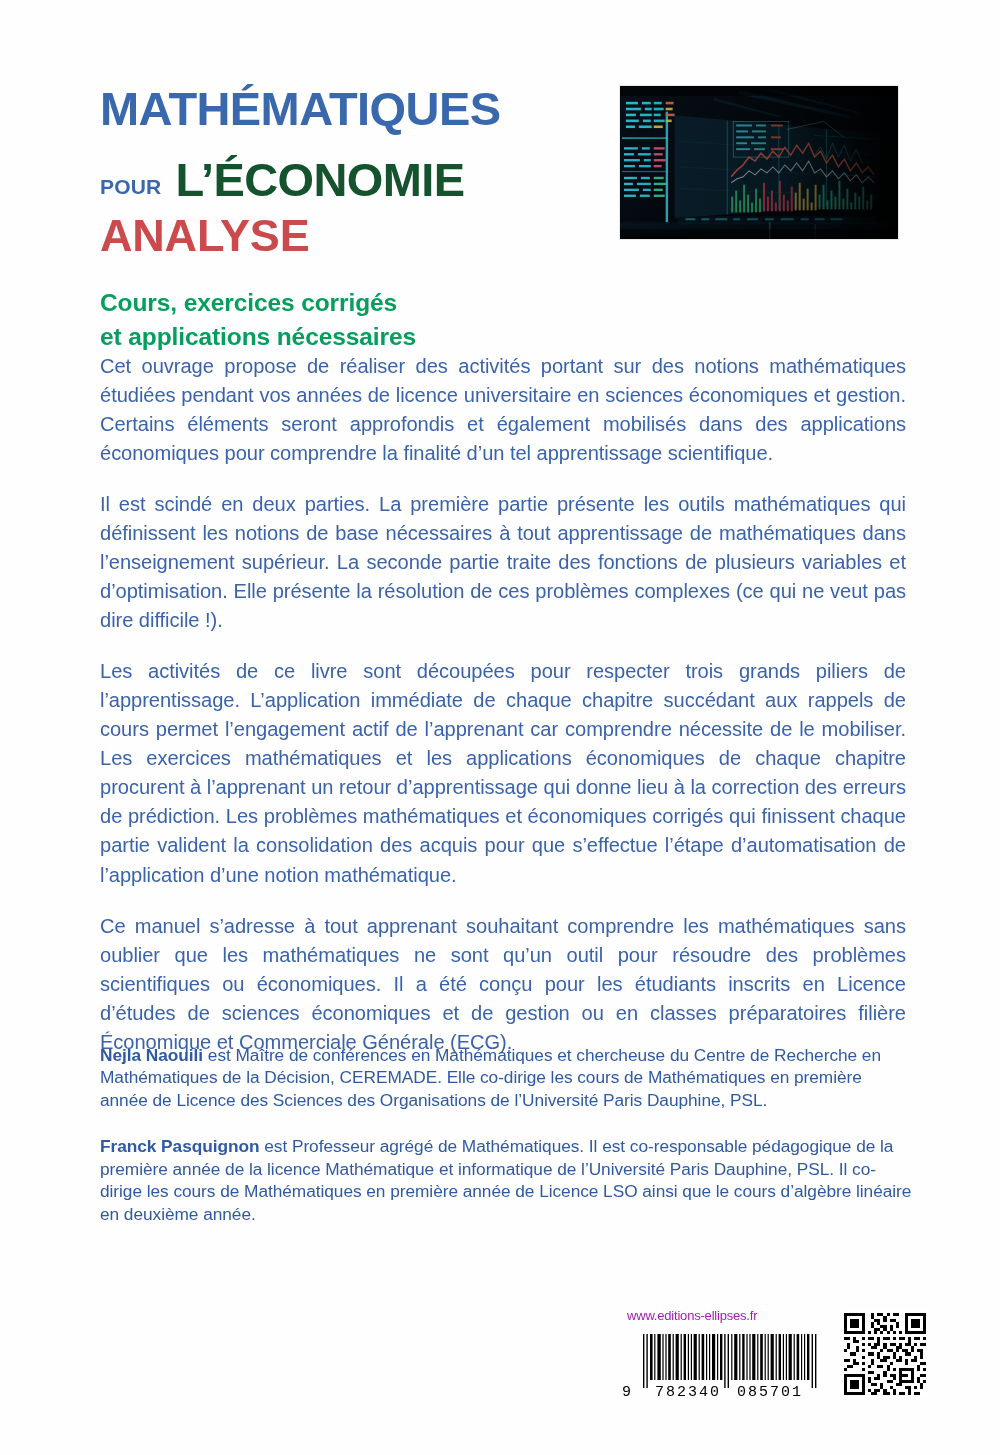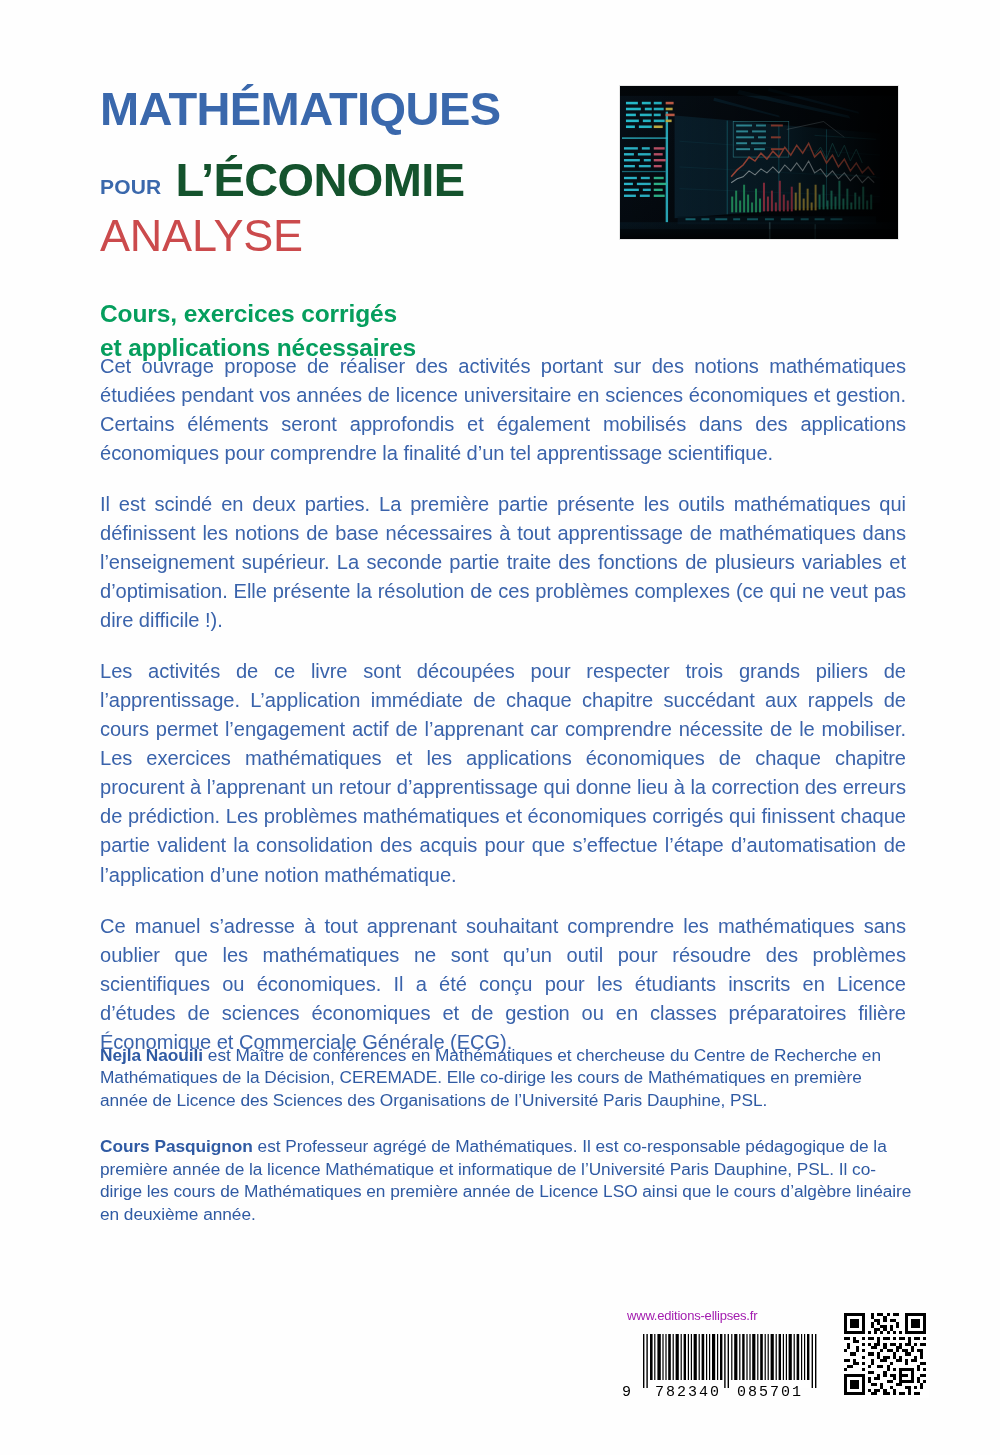--- a/index.html
+++ b/index.html
@@ -52,29 +52,29 @@
     position: relative;
     top: -2px;
   }
   .t-eco {
     font-weight: 700;
     font-size: 47px;
     letter-spacing: -0.6px;
     color: #14532d;
   }
   .t-analyse {
-    font-weight: 400;
+    font-weight: 700;
     font-size: 45px;
     letter-spacing: -0.2px;
     color: #cb4a4c;
     margin-top: 6px;
     line-height: 1;
   }
   .subtitle {
-    margin-top: 39px;
+    margin-top: 28px;
     font-weight: 700;
     font-size: 24.5px;
     line-height: 1.38;
     color: #059e5d;
     letter-spacing: -0.1px;
   }
 
   
   .cover-photo {
     position: absolute;
@@ -414,21 +414,21 @@
     <p class="para">Il est scindé en deux parties. La première partie présente les outils mathématiques qui définissent les notions de base nécessaires à tout apprentissage de mathématiques dans l’enseignement supérieur. La seconde partie traite des fonctions de plusieurs variables et d’optimisation. Elle présente la résolution de ces problèmes complexes (ce qui ne veut pas dire difficile !).</p>
     <p class="para">Les activités de ce livre sont découpées pour respecter trois grands piliers de l’apprentissage. L’application immédiate de chaque chapitre succédant aux rappels de cours permet l’engagement actif de l’apprenant car comprendre nécessite de le mobiliser. Les exercices mathématiques et les applications économiques de chaque chapitre procurent à l’apprenant un retour d’apprentissage qui donne lieu à la correction des erreurs de prédiction. Les problèmes mathématiques et économiques corrigés qui finissent chaque partie valident la consolidation des acquis pour que s’effectue l’étape d’automatisation de l’application d’une notion mathématique.</p>
     <p class="para">Ce manuel s’adresse à tout apprenant souhaitant comprendre les mathématiques sans oublier que les mathématiques ne sont qu’un outil pour résoudre des problèmes scientifiques ou économiques. Il a été conçu pour les étudiants inscrits en Licence d’études de sciences économiques et de gestion ou en classes préparatoires filière Économique et Commerciale Générale (ECG).</p>
   </div>
 
   <div class="bios">
     <p class="bio">
       <b>Nejla Naouili</b><span> est Maître de conférences en Mathématiques et chercheuse du Centre de Recherche en Mathématiques de la Décision, CEREMADE. Elle co-dirige les cours de Mathématiques en première année de Licence des Sciences des Organisations de l’Université Paris Dauphine, PSL.</span>
     </p>
     <p class="bio">
-      <b>Cours Pasquignon</b><span> est Professeur agrégé de Mathématiques. Il est co-responsable pédagogique de la première année de la licence Mathématique et informatique de l’Université Paris Dauphine, PSL. Il co-dirige les cours de Mathématiques en première année de Licence LSO ainsi que le cours d’algèbre linéaire en deuxième année.</span>
+      <b>Franck Pasquignon</b><span> est Professeur agrégé de Mathématiques. Il est co-responsable pédagogique de la première année de la licence Mathématique et informatique de l’Université Paris Dauphine, PSL. Il co-dirige les cours de Mathématiques en première année de Licence LSO ainsi que le cours d’algèbre linéaire en deuxième année.</span>
     </p>
   </div>
 
   <div class="footer">
     <div class="site">www.editions-ellipses.fr</div>
 
     <div class="barcode">
       <div class="bars">
         <svg viewBox="0 0 178 54" preserveAspectRatio="none">
           <rect x="0" y="0" width="178" height="54" fill="#ffffff"></rect>

